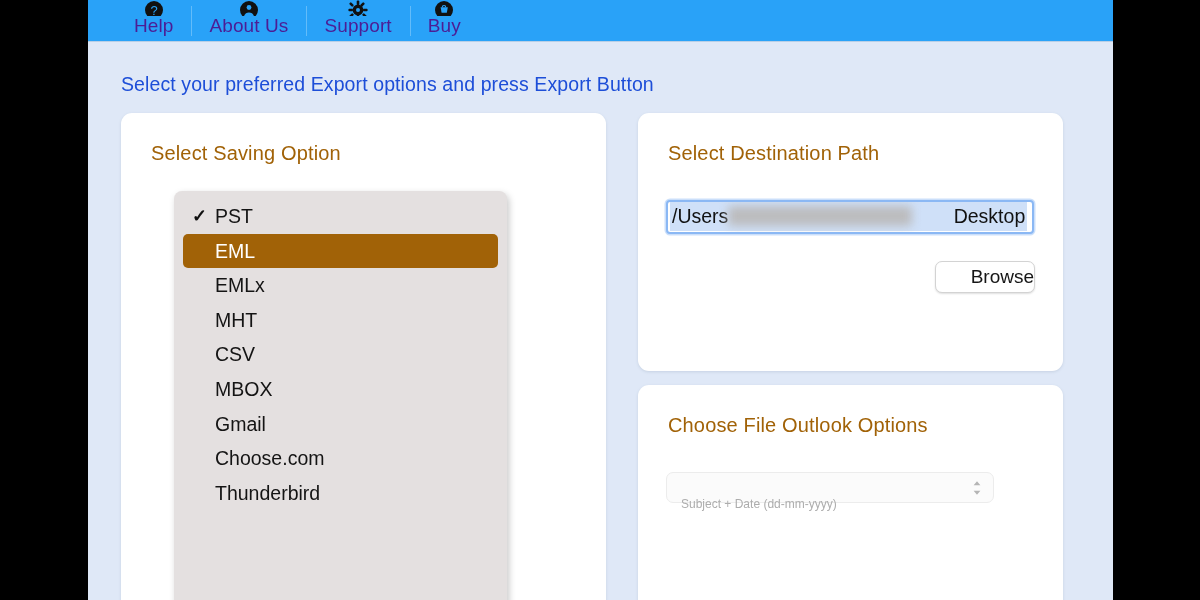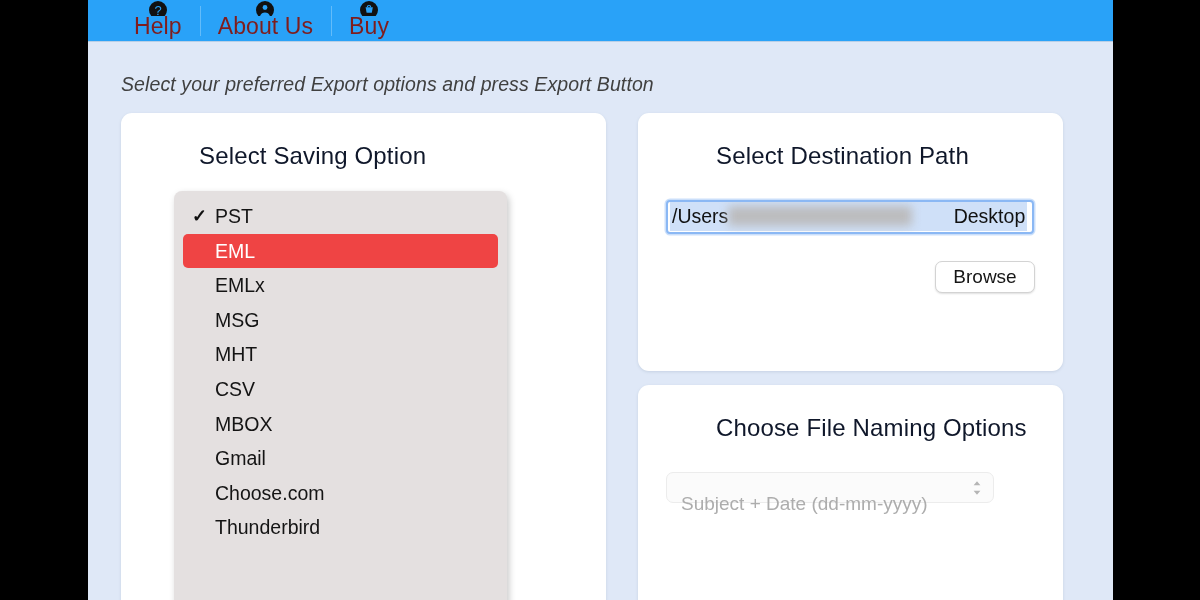--- a/index.html
+++ b/index.html
@@ -37,44 +37,43 @@
     width:1px; height:30px; background:#63bcfa;
   }
   .tb-icon {
     width:20px; height:20px;
     margin-bottom:-2px;
     display:block;
     overflow:hidden;
   }
   .tb-icon svg { display:block; }
   .tb-label {
-    font-size:23px; color:#7f1d1d;
+    font-size:19px; color:#4c1d95;
     letter-spacing:.1px; line-height:24px;
     white-space:nowrap;
   }
   
   #instruction {
     position:absolute; left:33px; top:73px;
-    font-size:19.5px; color:#404040;
+    font-size:19.5px; color:#1d4ed8;
     letter-spacing:.1px;
-    font-style:italic;
   }
   
   .panel {
     position:absolute;
     background:#fff;
     border-radius:11px;
     box-shadow:0 1px 3px rgba(90,110,140,.18);
   }
   #panel-saving { left:33px;  top:113px; width:485px; height:500px; }
   #panel-dest   { left:550px; top:113px; width:425px; height:258px; }
   #panel-naming { left:550px; top:385px; width:425px; height:228px; }
   .panel-title {
     position:absolute; left:30px; top:29px;
-    font-size:24px; color:#0f172a; letter-spacing:.15px;margin-left:48px;
+    font-size:20px; color:#a16207; letter-spacing:.15px;
   }
   
   #saving-popup {
     position:absolute; left:53px; top:78px;
     width:333px; height:460px;
     background:#e4e0e0;
     border-radius:8px;
     box-shadow:2px 3px 7px rgba(0,0,0,.22);
     padding:8px 0 0 0;
     overflow:hidden;
@@ -85,21 +84,21 @@
     height:34.6px; line-height:34.6px;
     padding-left:41px;
     font-size:19.5px; color:#141414;
     white-space:nowrap; cursor:default;
   }
   .opt .tick {
     position:absolute; left:18px; top:0;
     font-size:18px; color:#111; font-weight:bold;
   }
   .opt.sel {
-    background:#ef4444; color:#fff;
+    background:#a16207; color:#fff;
     border-radius:5px;
     margin:0 9px; padding-left:32px;
   }
   
   #path-wrap {
     position:absolute; left:28px; top:87px;
     width:368px; height:34px;
     border:2.5px solid #8bb8f4;
     border-radius:4px;
     background:#fff;
@@ -122,35 +121,35 @@
     border-radius:3px;
   }
   #browse-btn {
     position:absolute; left:297px; top:148px;
     width:100px; height:32px;
     background:#fff;
     border:1px solid #d3d3d3;
     border-radius:7px;
     box-shadow:0 1px 2px rgba(0,0,0,.13);
     font-size:19px; color:#161616;
-    display:flex; align-items:center; justify-content:center;
+    display:flex; align-items:center; justify-content:flex-end;
     cursor:pointer;
   }
   
   #naming-select {
     position:absolute; left:28px; top:87px;
     width:328px; height:31px;
     background:#fbfbfb;
     border:1px solid #ececec;
     border-radius:7px;
     display:flex; align-items:center;
     padding:0 10px 0 14px;
   }
   #naming-value {
-    font-size:19px; color:#adadad;
+    font-size:12px; color:#adadad;
     flex:1; white-space:nowrap;margin-top:32px;
   }
   .stepper-icon { color:#b5b5b5; width:12px; }
   .stepper-icon svg { display:block; }
 </style>
 </head>
 <body>
 
 <div id="app">
 
@@ -171,20 +170,39 @@
         <span class="tb-icon">
           <svg width="20" height="20" viewBox="0 0 20 20">
               <circle cx="10" cy="10" r="9" fill="#111"></circle>
               <circle cx="10" cy="7.5" r="2.4" fill="#29a2f8"></circle>
               <path d="M4.8 17c.6-3.2 2.7-4.6 5.2-4.6s4.6 1.4 5.2 4.6z" fill="#29a2f8"></path>
             </svg>
         </span>
         <span class="tb-label">About Us</span>
       </div>
 
+      <div class="tb-item">
+        <span class="tb-icon">
+          <svg width="20" height="20" viewBox="0 0 20 20">
+              <g fill="#111">
+                <circle cx="10" cy="10" r="5.4"></circle>
+                <rect x="8.7" y="0.4" width="2.6" height="4.6" rx="1"></rect>
+                <rect x="8.7" y="15" width="2.6" height="4.6" rx="1"></rect>
+                <rect x="0.4" y="8.7" width="4.6" height="2.6" rx="1"></rect>
+                <rect x="15" y="8.7" width="4.6" height="2.6" rx="1"></rect>
+                <rect x="2.2" y="2.2" width="2.6" height="4.6" rx="1" transform="rotate(-45 3.5 4.5)"></rect>
+                <rect x="15.2" y="13.2" width="2.6" height="4.6" rx="1" transform="rotate(-45 16.5 15.5)"></rect>
+                <rect x="13.2" y="2.2" width="2.6" height="4.6" rx="1" transform="rotate(45 14.5 4.5)"></rect>
+                <rect x="2.2" y="13.2" width="2.6" height="4.6" rx="1" transform="rotate(45 3.5 15.5)"></rect>
+              </g>
+              <circle cx="10" cy="10" r="2" fill="#29a2f8"></circle>
+            </svg>
+        </span>
+        <span class="tb-label">Support</span>
+      </div>
 
       <div class="tb-item">
         <span class="tb-icon">
           <svg width="20" height="20" viewBox="0 0 20 20">
               <circle cx="10" cy="10" r="9" fill="#111"></circle>
               <path d="M6.6 7.2h7.2l-1 5.6H7.6z" fill="#29a2f8"></path>
               <path d="M8.3 7.2a1.7 1.7 0 013.4 0" fill="none" stroke="#29a2f8" stroke-width="1.2"></path>
             </svg>
         </span>
         <span class="tb-label">Buy</span>
@@ -203,23 +221,20 @@
         <span class="tick">✓</span>
         <span>PST</span>
       </div>
       <div class="opt sel">
         <span>EML</span>
       </div>
       <div class="opt">
         <span>EMLx</span>
       </div>
       <div class="opt">
-        <span>MSG</span>
-      </div>
-      <div class="opt">
         <span>MHT</span>
       </div>
       <div class="opt">
         <span>CSV</span>
       </div>
       <div class="opt">
         <span>MBOX</span>
       </div>
       <div class="opt">
         <span>Gmail</span>
@@ -240,21 +255,21 @@
       <div id="path-text"><span>/Users</span><span style="color:transparent;">/xxxxxxxxxxxxxxxxxxxxxx/</span><span>Desktop</span></div>
       <div id="path-blur"></div>
     </div>
 
     <div id="browse-btn">
       <span>Browse</span>
     </div>
   </div>
 
   <div class="panel" id="panel-naming">
-    <div class="panel-title">Choose File Naming Options</div>
+    <div class="panel-title">Choose File Outlook Options</div>
 
     <div id="naming-select">
       <span id="naming-value">Subject + Date (dd-mm-yyyy)</span>
       <span class="stepper-icon">
         <svg width="12" height="20" viewBox="0 0 12 20">
             <path d="M6 3.2l3.4 4H2.6zM6 16.8l3.4-4H2.6z" fill="#b5b5b5"></path>
           </svg>
       </span>
     </div>
   </div>

